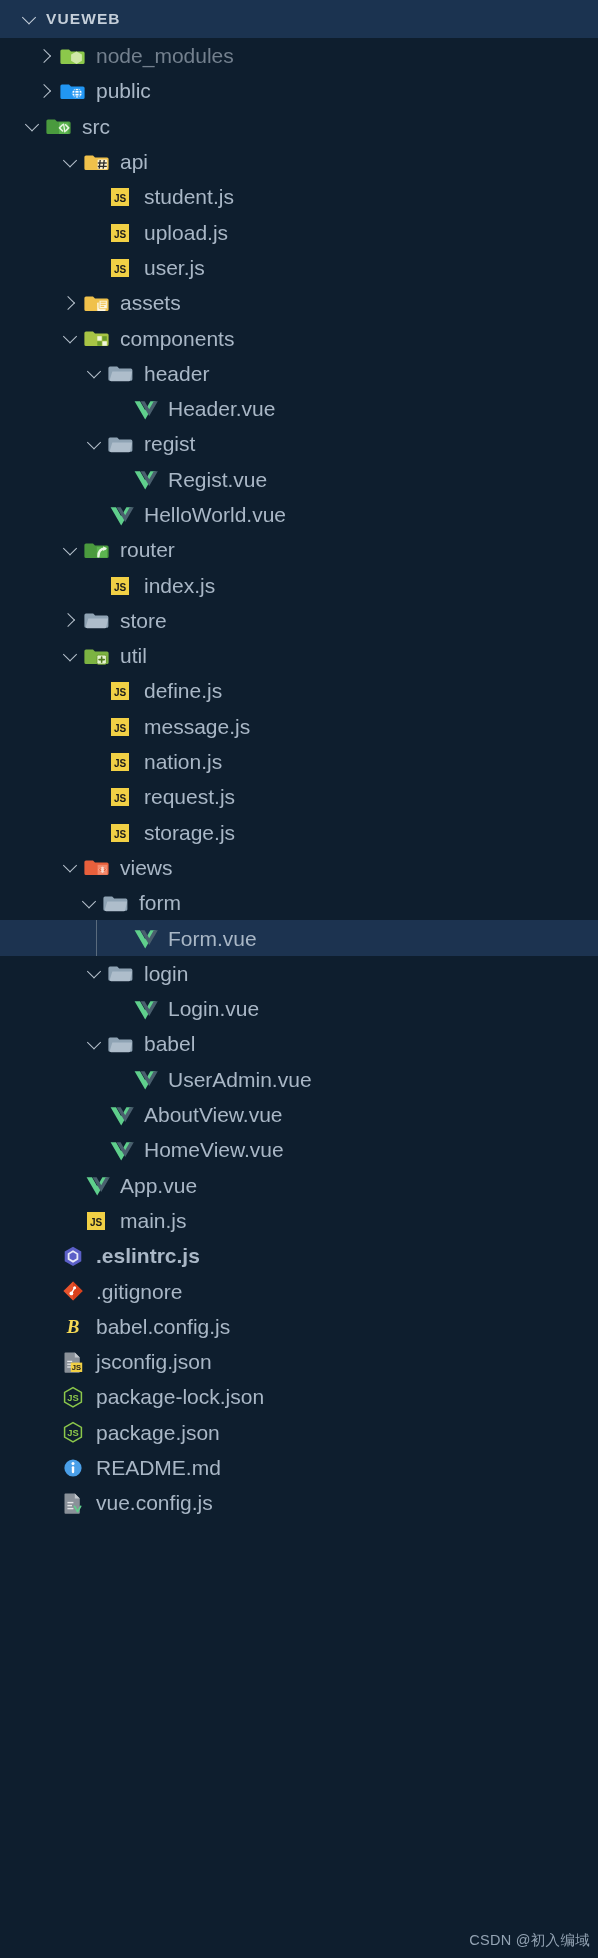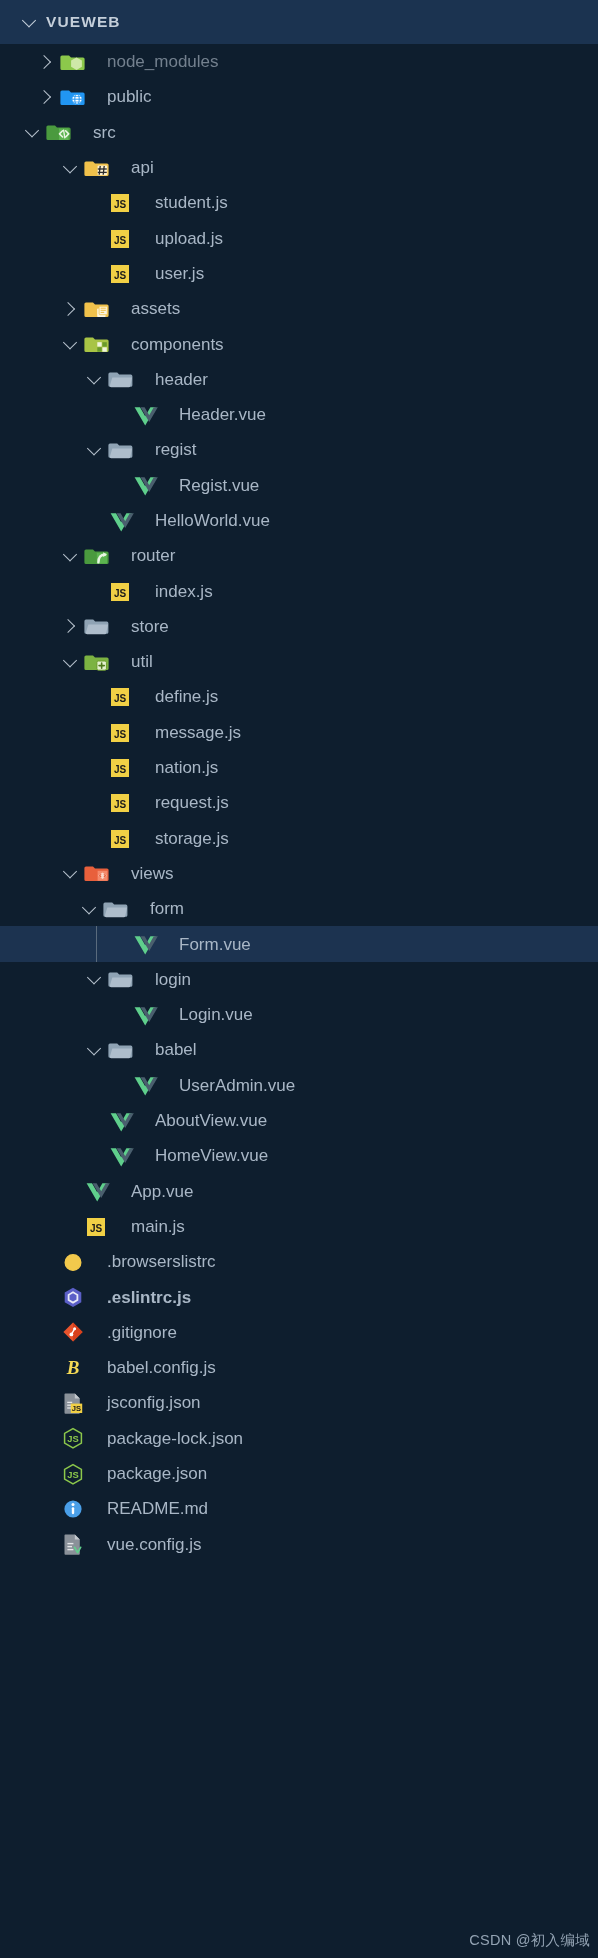--- a/index.html
+++ b/index.html
@@ -17,21 +17,21 @@
 
   #explorer {
     width: 598px;
     height: 1958px;
     background: #0e1e2e;
     position: relative;
   }
 
   
   .root-header {
-    height: 44px;
+    height: 38px;
     background: #1b3350;
     display: flex;
     align-items: center;
     padding-left: 18px;
     box-sizing: border-box;
   }
   .root-header .twisty {
     width: 22px;
     height: 22px;
     flex: 0 0 22px;
@@ -83,23 +83,23 @@
     flex: 0 0 24px;
   }
   .icon-box {
     width: 26px;
     height: 26px;
     flex: 0 0 26px;
     position: relative;
     margin-left: 2px;
   }
   .label {
-    font-size: 17px;
+    font-size: 21px;
     color: #a9b7c6;
-    margin-left: 21px;
+    margin-left: 10px;
     line-height: 1;
   }
   .label.dim { color: #73808e; }
 
   
   .chev {
     position: absolute;
     left: 50%; top: 50%;
     width: 9px; height: 9px;
     border-right: 1.7px solid #b7c2cd;
@@ -467,30 +467,20 @@
       </div>
       <div class="row" style="padding-left: 58px;">
         <span class="spacer"></span>
         <span class="icon-box">
           <div style="position:absolute;left:3px;top:4.5px;width:18px;height:18px;background:#f1d045;display:flex;align-items:flex-end;justify-content:center;">
             <span style="font-family:'Liberation Sans',sans-serif;font-size:10px;font-weight:bold;color:#1a1a1a;line-height:1;padding-bottom:2px;">JS</span>
           </div>
         </span>
         <span class="label">main.js</span>
       </div>
-      <div class="row" style="padding-left: 34px;">
-        <span class="spacer"></span>
-        <span class="icon-box"><svg width="26" height="26" viewBox="0 0 26 26" xmlns="http://www.w3.org/2000/svg">
-            <circle cx="13" cy="13.6" r="7.8" fill="#f2c94c"></circle>
-            <path d="M13 5.8 a7.8 7.8 0 0 1 0 15.6 a5.6 5.6 0 0 0 0 -15.6 z" fill="#152536"></path>
-            <path d="M13.4 6.2 c3 0.6 5.2 2.6 5.6 4.8 c-1.6 -1.4 -3.4 -2 -5.6 -2 z" fill="#f2c94c"></path>
-            <circle cx="13" cy="13.6" r="7.8" fill="none" stroke="#f2c94c" stroke-width="1.4"></circle>
-          </svg></span>
-        <span class="label">.browserslistrc</span>
-      </div>
       <div class="row" style="padding-left: 34px; font-weight: bold;">
         <span class="spacer"></span>
         <span class="icon-box"><svg width="26" height="26" viewBox="0 0 26 26" xmlns="http://www.w3.org/2000/svg">
             <path d="M13 3.8 l8.3 4.8 v9.6 l-8.3 4.8 l-8.3 -4.8 v-9.6 z" fill="#5b5fc7"></path>
             <path d="M13 7.3 l5.3 3.1 v6.2 l-5.3 3.1 l-5.3 -3.1 v-6.2 z" fill="#e8eaf7"></path>
             <path d="M13 9.3 l3.5 2 v4.1 l-3.5 2 l-3.5 -2 v-4.1 z" fill="#5b5fc7"></path>
           </svg></span>
         <span class="label">.eslintrc.js</span>
       </div>
       <div class="row" style="padding-left: 34px;">

